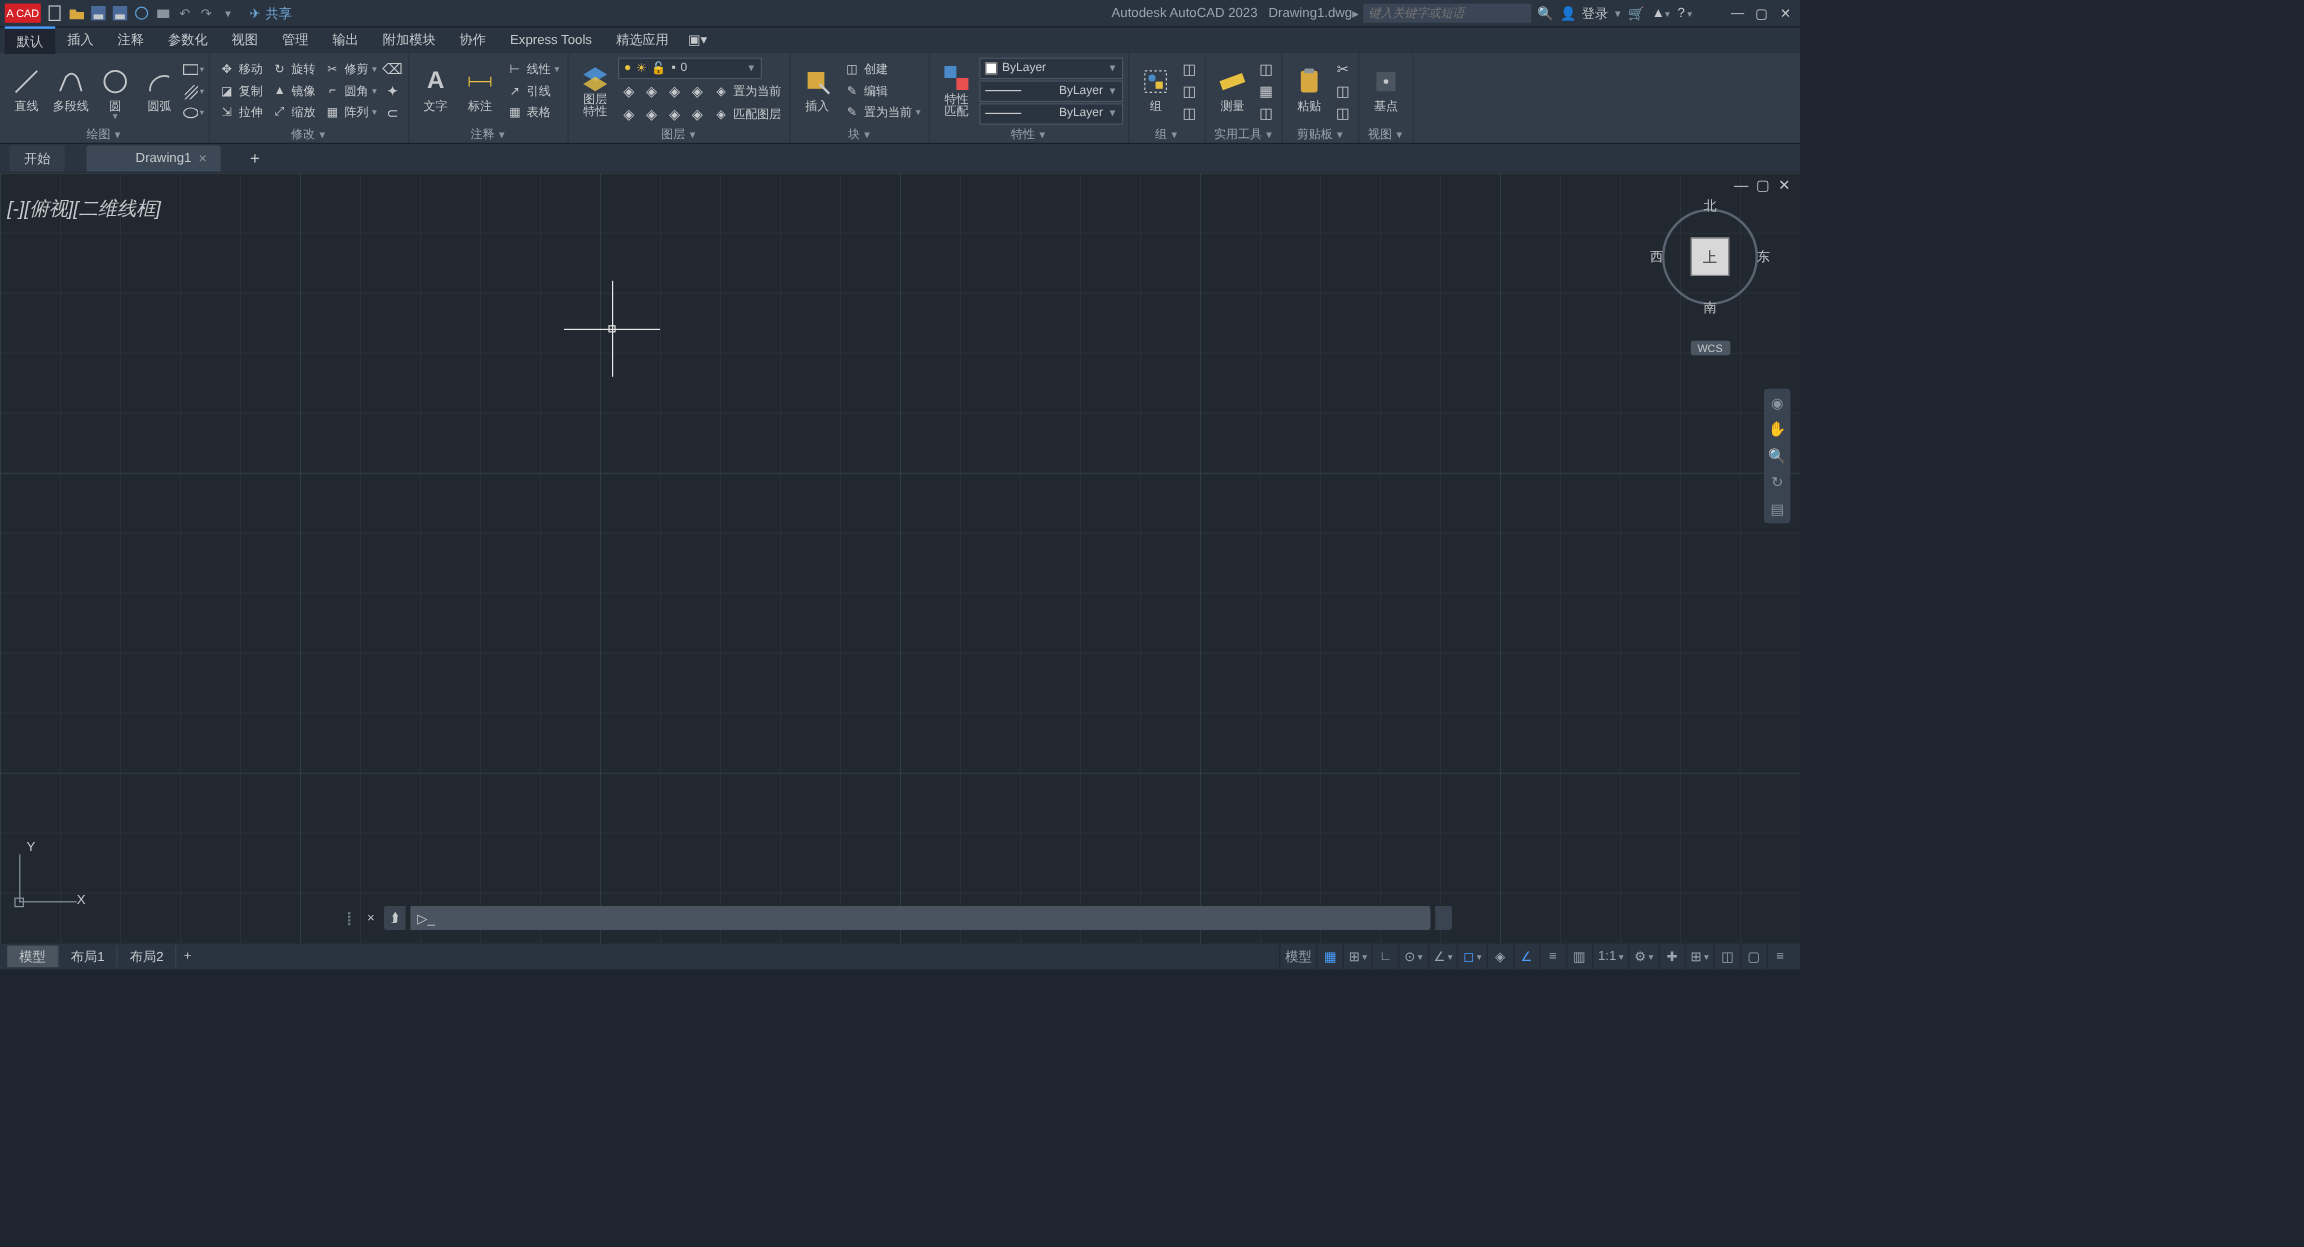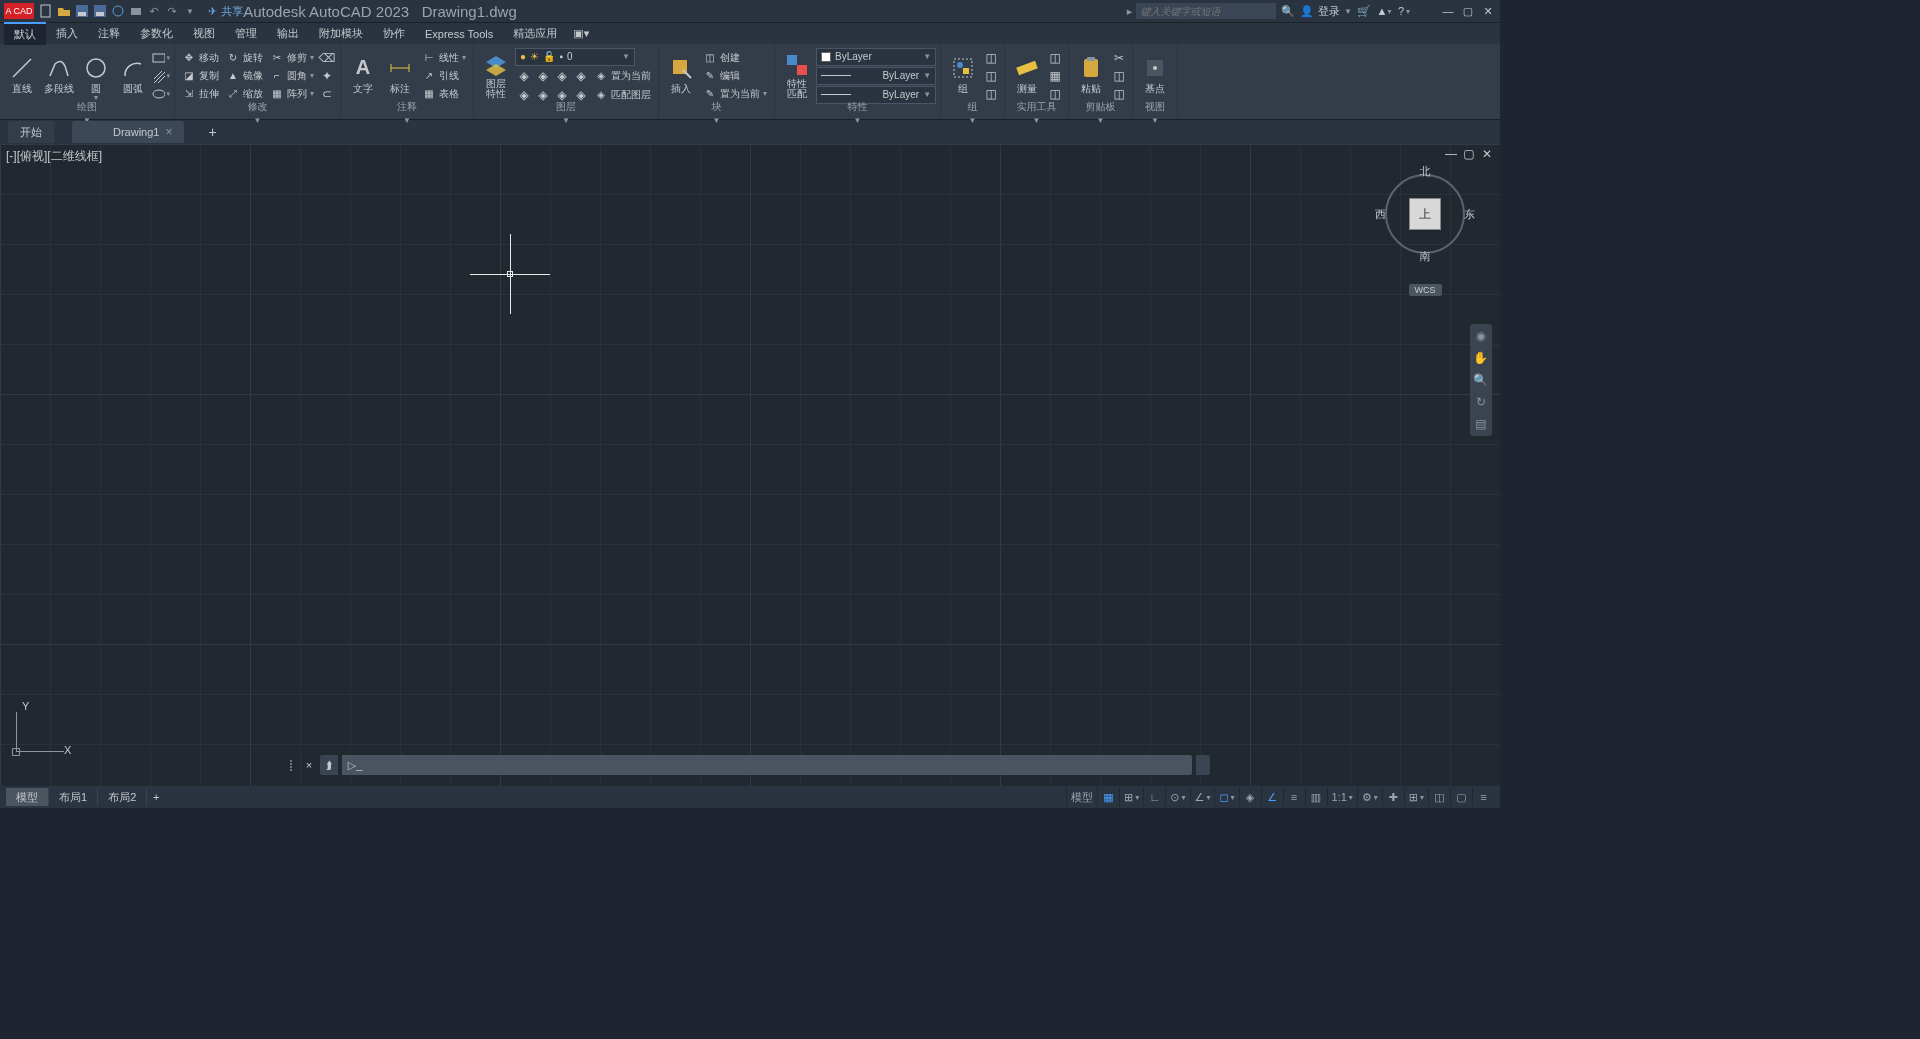--- a/index.html
+++ b/index.html
@@ -4,37 +4,37 @@
 <style>
 * { margin: 0; padding: 0; box-sizing: border-box; font-family: "Microsoft YaHei", Arial, sans-serif; }
 body { background: #1e2530; color: #c5c9cc; font-size: 11px; overflow: hidden; width: 1500px; height: 812px; }
 
 
 .titlebar { height: 22px; background: #2a3340; display: flex; align-items: center; padding: 0 4px; }
 .app-icon { width: 30px; height: 16px; background: #d42027; color: #fff; font-size: 9px; display: flex; align-items: center; justify-content: center; margin-right: 4px; }
 .qat { display: flex; gap: 2px; align-items: center; }
 .qat-btn { width: 16px; height: 16px; display: flex; align-items: center; justify-content: center; color: #8a949e; cursor: pointer; }
 .share { display: flex; align-items: center; gap: 4px; margin-left: 10px; color: #6fa8d8; cursor: pointer; }
-.title-center { flex: 1; text-align: left; color: #9aa4b0; font-size: 15px; }
+.title-center { flex: 1; text-align: right; color: #9aa4b0; font-size: 11px; }
 .title-right { display: flex; align-items: center; gap: 4px; }
 .search-box { width: 140px; height: 16px; background: #3a4555; border: none; color: #8a949e; font-size: 10px; padding: 0 4px; font-style: italic; }
 .login { display: flex; align-items: center; gap: 4px; color: #c5c9cc; cursor: pointer; }
 .win-btn { width: 16px; height: 16px; display: flex; align-items: center; justify-content: center; cursor: pointer; color: #c5c9cc; }
 
 
 .menubar { height: 22px; background: #2a3340; display: flex; align-items: center; padding: 0 4px; border-top: 1px solid #1a2028; }
 .menu-item { padding: 3px 10px; cursor: pointer; color: #c5c9cc; }
 .menu-item.active { background: #1e2530; border-top: 2px solid #4a9eff; }
 .menu-end { width: 20px; height: 16px; display: flex; align-items: center; justify-content: center; margin-left: 4px; }
 
 
 .ribbon { height: 76px; background: #333d4a; display: flex; border-bottom: 1px solid #1a2028; }
 .ribbon-panel { display: flex; flex-direction: column; border-right: 1px solid #2a3340; padding: 2px 4px 0 4px; }
 .ribbon-row { display: flex; align-items: center; gap: 1px; flex: 1; }
-.ribbon-title { height: 14px; text-align: center; font-size: 10px; color: #9aa4b0; display: flex; align-items: center; justify-content: center; gap: 2px; flex-direction: column; }
+.ribbon-title { height: 14px; text-align: center; font-size: 10px; color: #9aa4b0; display: flex; align-items: center; justify-content: center; gap: 2px; }
 .rbtn-big { display: flex; flex-direction: column; align-items: center; justify-content: center; width: 36px; height: 56px; cursor: pointer; gap: 2px; }
 .rbtn-big .icon { width: 24px; height: 24px; display: flex; align-items: center; justify-content: center; font-size: 18px; }
 .rbtn-big .label { font-size: 10px; color: #c5c9cc; }
 .rbtn-sm { display: flex; align-items: center; gap: 3px; height: 18px; padding: 0 3px; cursor: pointer; font-size: 10px; }
 .rbtn-sm .icon { width: 14px; height: 14px; display: flex; align-items: center; justify-content: center; }
 .col { display: flex; flex-direction: column; gap: 0; justify-content: center; }
 .dropdown-dark { height: 18px; background: #2a3340; border: 1px solid #4a5565; display: flex; align-items: center; padding: 0 4px; font-size: 10px; gap: 4px; cursor: pointer; }
 .dd-arrow { font-size: 8px; color: #8a949e; }
 .dd-wide { width: 120px; justify-content: space-between; }
 .icon-row { display: flex; gap: 1px; }
@@ -42,21 +42,21 @@
 
 
 .doc-tabs { height: 24px; background: #2a3340; display: flex; align-items: center; padding: 0 8px; gap: 16px; }
 .doc-tab { height: 22px; padding: 0 12px; display: flex; align-items: center; gap: 6px; cursor: pointer; color: #c5c9cc; background: #333d4a; border-radius: 3px 3px 0 0; margin-right: 2px; }
 .doc-tab.active { background: #3d4856; padding-left: 41px; }
 .doc-tab .close { font-size: 12px; color: #8a949e; }
 .doc-add { width: 20px; height: 20px; display: flex; align-items: center; justify-content: center; cursor: pointer; color: #c5c9cc; font-size: 14px; }
 
 
 .canvas-wrap { position: relative; height: 642px; background: #222830; overflow: hidden; }
-.viewport-label { position: absolute; top: 4px; left: 6px; font-size: 12px; color: #c5c9cc; }
+.viewport-label { position: absolute; top: 20px; left: 6px; font-size: 16px; color: #c5c9cc; font-style: italic; }
 .view-controls { position: absolute; top: 4px; right: 6px; display: flex; gap: 4px; }
 .vc-btn { width: 14px; height: 12px; color: #c5c9cc; font-size: 12px; cursor: pointer; display: flex; align-items: center; justify-content: center; }
 .grid-lines { position: absolute; inset: 0; }
 .grid-lines::before, .grid-lines::after { content: ""; position: absolute; inset: 0; }
 .grid-lines::before { background-image: linear-gradient(#2a3138 1px, transparent 1px), linear-gradient(90deg, #2a3138 1px, transparent 1px); background-size: 50px 50px; }
 .grid-lines::after { background-image: linear-gradient(#323a44 1px, transparent 1px), linear-gradient(90deg, #323a44 1px, transparent 1px); background-size: 250px 250px; }
 .crosshair { position: absolute; pointer-events: none; }
 .crosshair .h { position: absolute; width: 80px; height: 1px; background: #e8e8e8; left: -40px; top: 0; }
 .crosshair .v { position: absolute; width: 1px; height: 80px; background: #e8e8e8; top: -40px; left: 0; }
 .crosshair .box { position: absolute; width: 6px; height: 6px; border: 1px solid #e8e8e8; left: -3px; top: -3px; }

